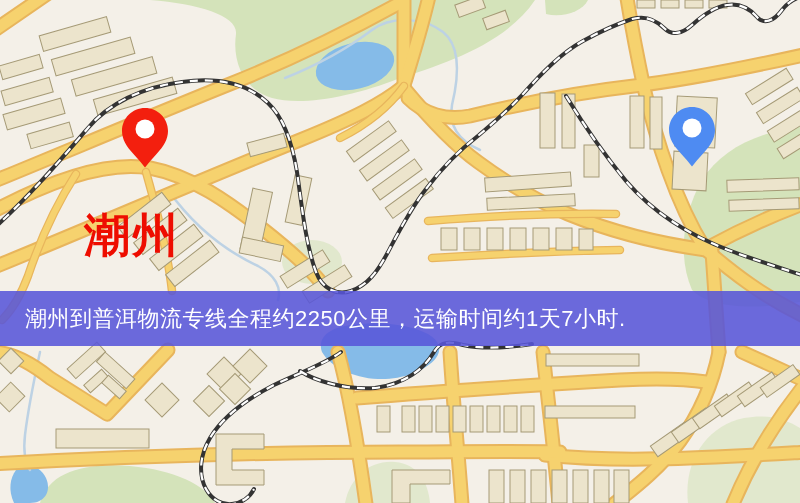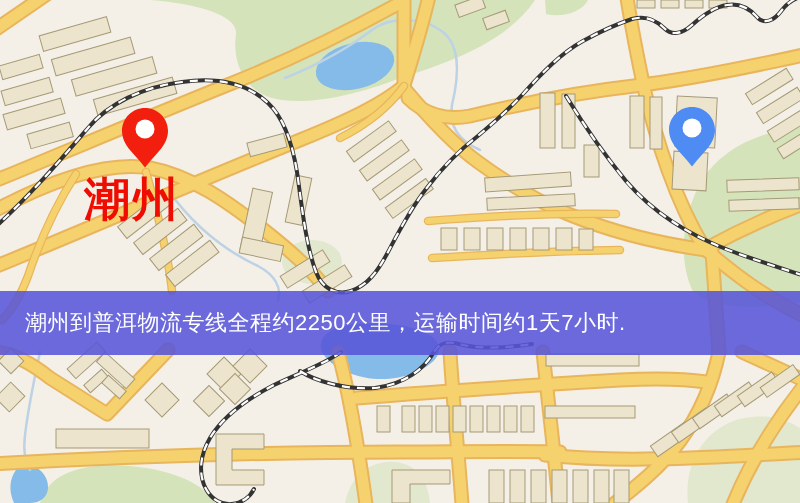--- a/index.html
+++ b/index.html
@@ -18,25 +18,25 @@
   .railb{stroke:var(--c-rail,#333333);stroke-width:4;fill:none;stroke-linecap:round;}
   .raild{stroke:var(--c-rail-dash,#ffffff);stroke-width:2.2;fill:none;stroke-dasharray:8 7;}
   .bldg{fill:var(--c-bldg,#ece4cc);stroke:var(--c-bldg-edge,#a59a76);stroke-width:1;}
 
   .pin{position:absolute;width:48px;height:62px;}
   .pin-origin{left:121px;top:106px;}
   .pin-dest{left:668px;top:105px;}
   .pin-origin .body{fill:var(--c-pin-red,#f31f0e);}
   .pin-dest .body{fill:var(--c-pin-blue,#4e8bf2);}
 
-  .city-label{position:absolute;font-size:46px;font-weight:700;letter-spacing:2px;line-height:1;white-space:nowrap;}
+  .city-label{position:absolute;font-size:46px;font-weight:700;letter-spacing:2px;line-height:1;white-space:nowrap;margin-top:36px;}
   .origin-label{left:84px;top:176px;color:var(--c-label-red,#ee0d00);}
   .dest-label{left:638px;top:178px;color:var(--c-label-blue,#2029d6);}
 
-  .banner{position:absolute;left:0;right:0;top:291px;height:64px;
+  .banner{position:absolute;left:0;right:0;top:291px;height:55px;
           background:var(--c-banner,rgba(88,85,216,0.88));
           display:flex;align-items:center;padding-left:25px;box-sizing:border-box;}
   .banner span{color:var(--c-banner-text,#ffffff);font-size:22px;letter-spacing:.5px;white-space:nowrap;}
 </style>
 </head>
 <body>
 
 <div class="screen">
 
   <svg class="map" width="800" height="503" viewBox="0 0 800 503">

